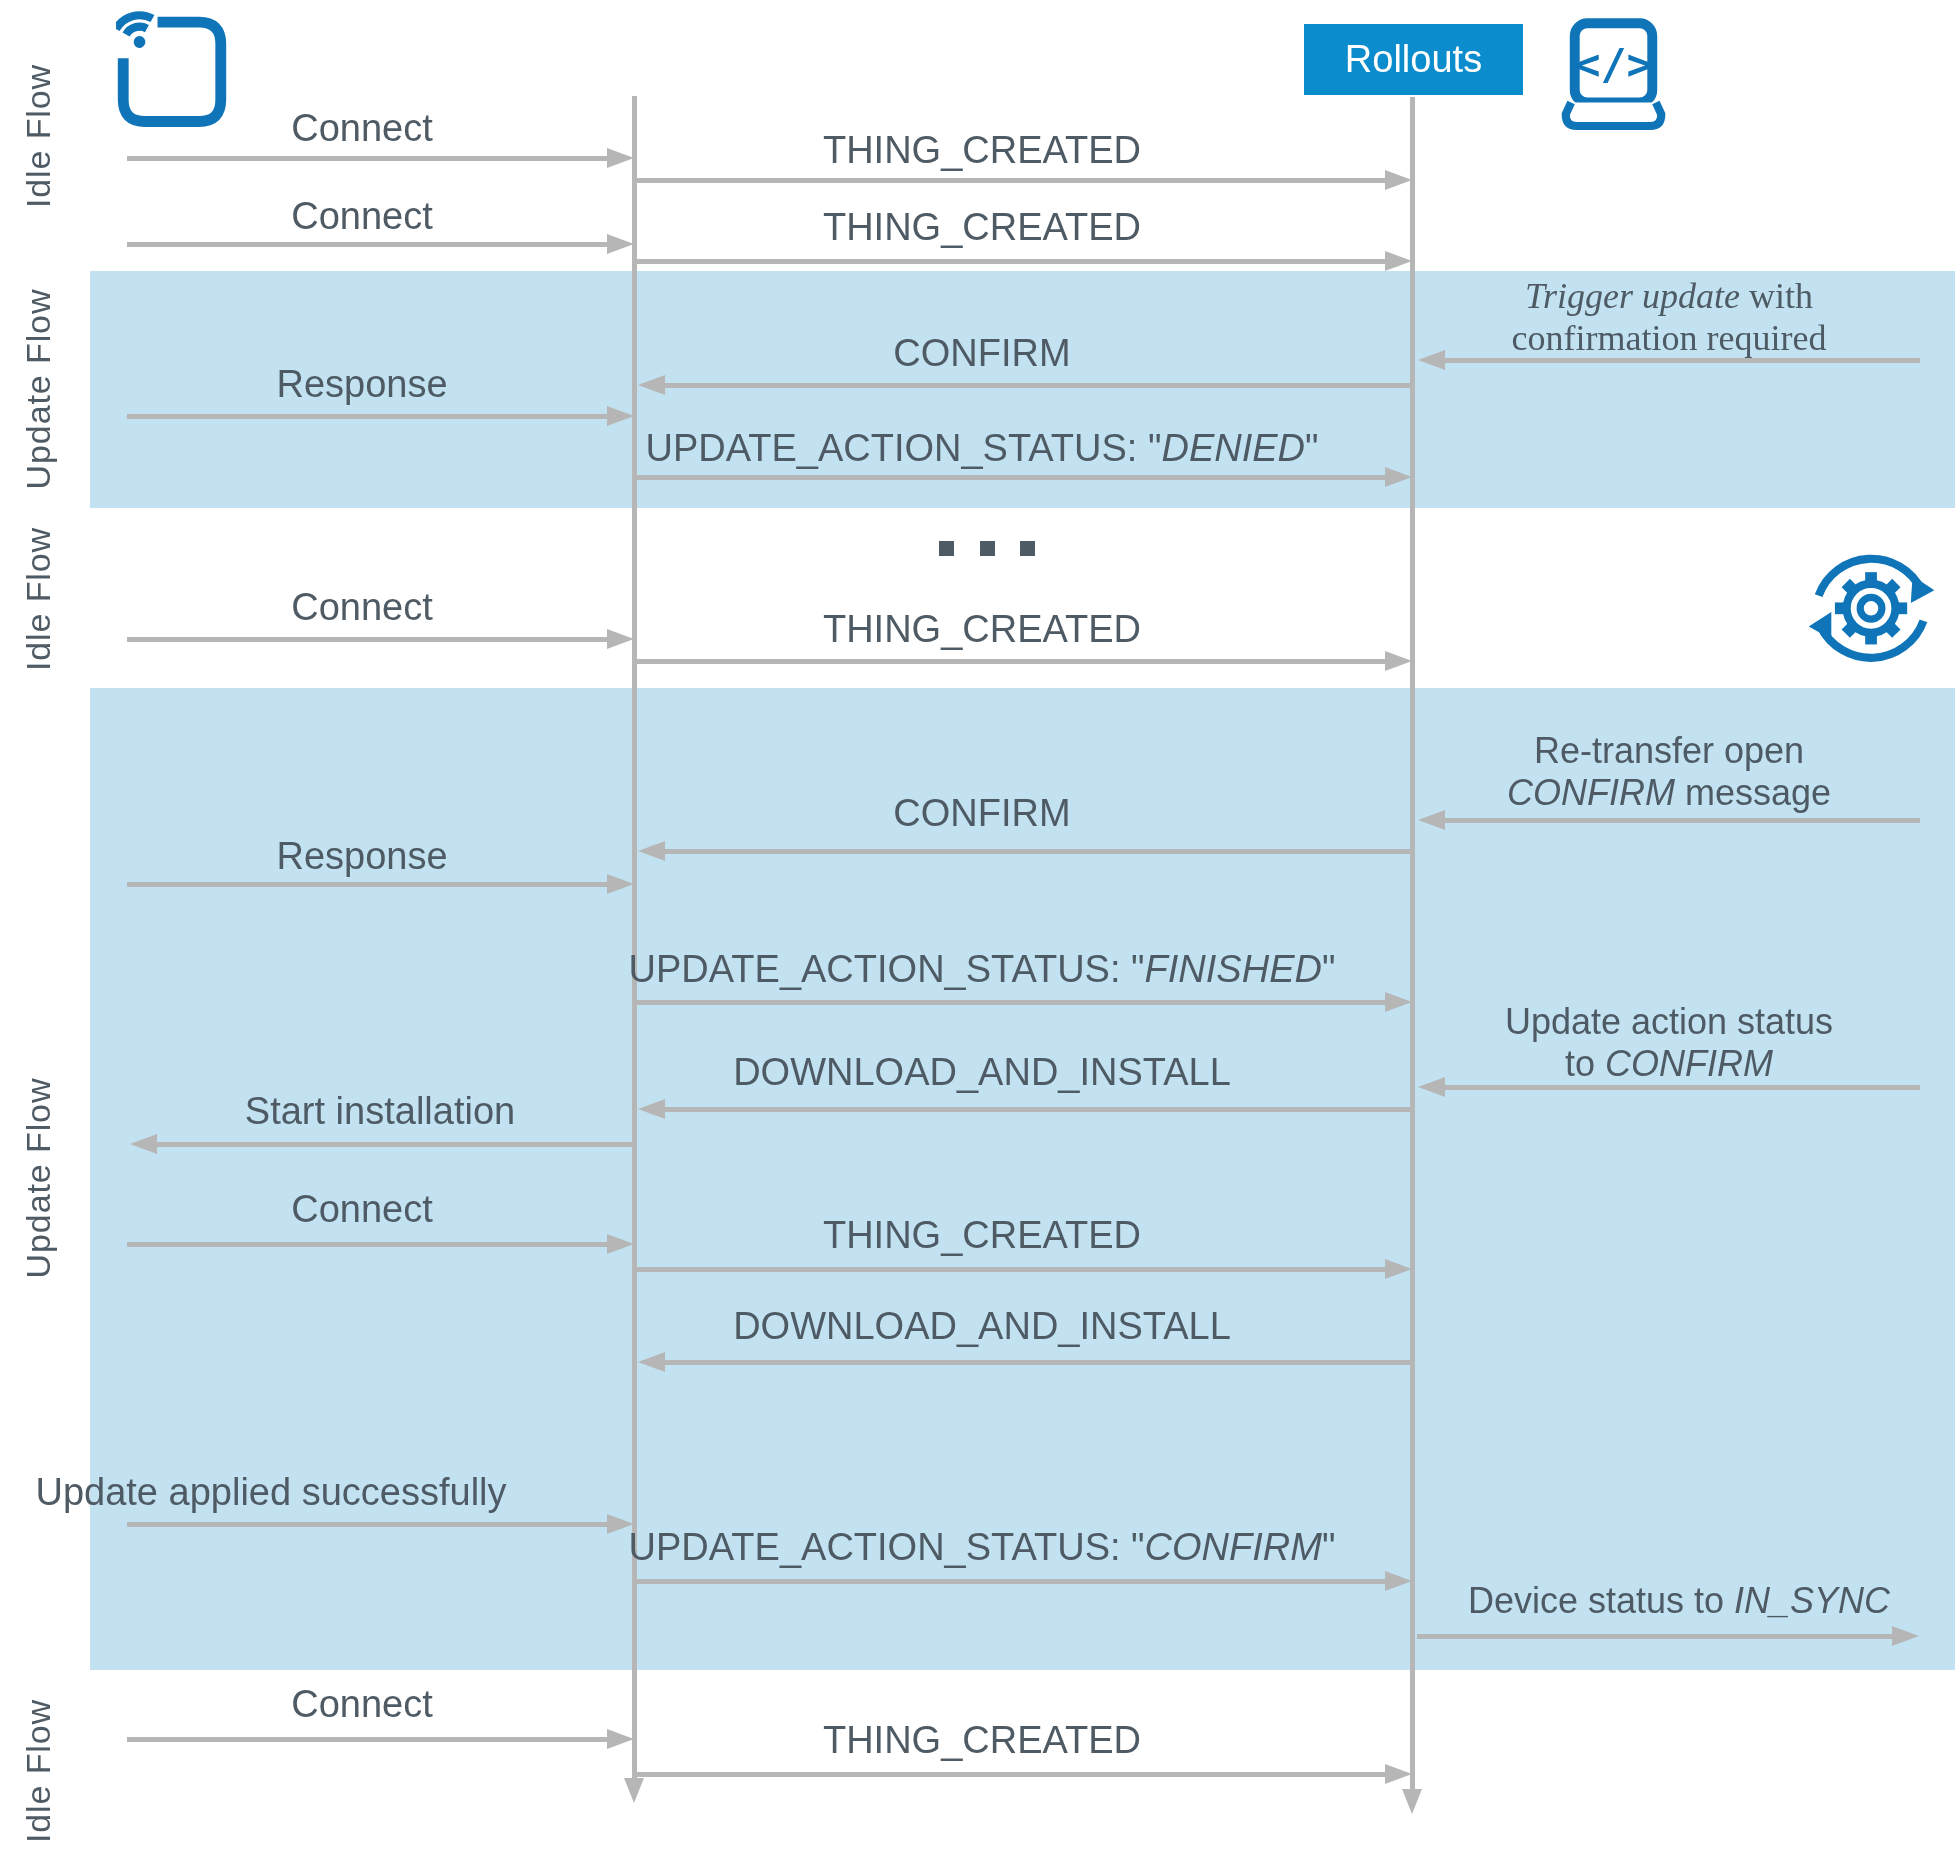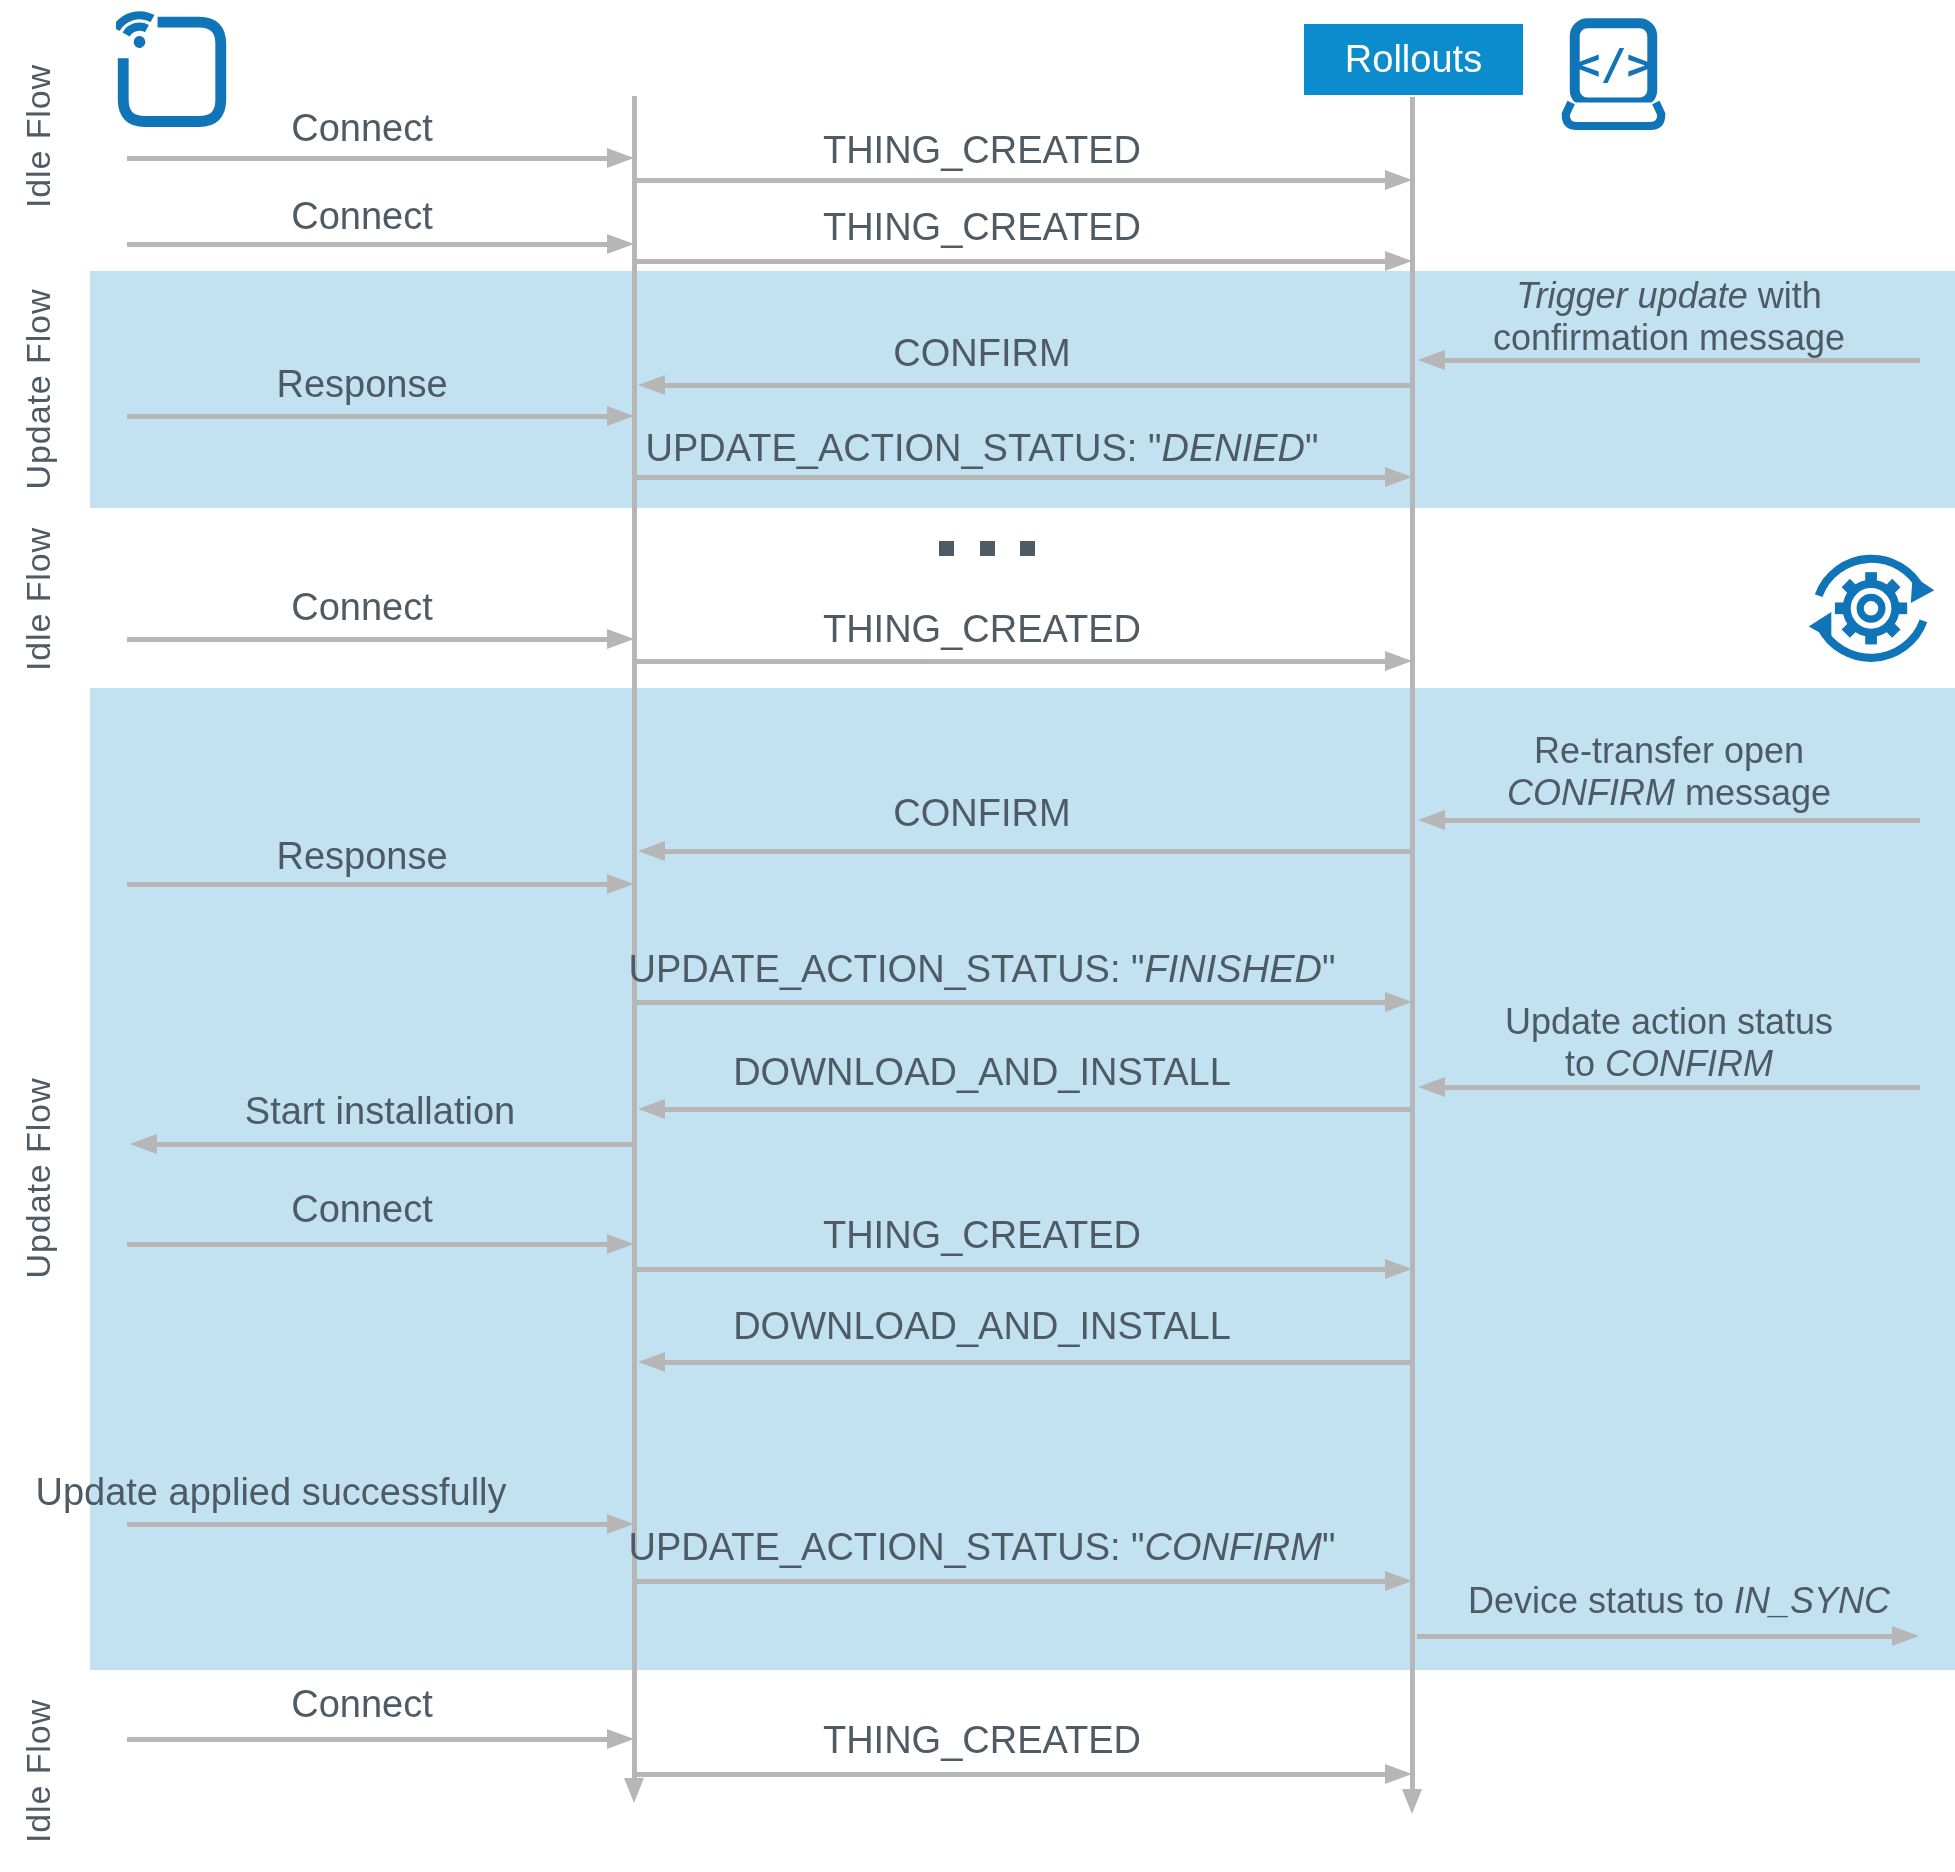--- a/index.html
+++ b/index.html
@@ -110,23 +110,23 @@
 
   <div class="lbl" style="left:982px;top:150px;">THING_CREATED</div>
   <div class="arrow r" style="left:637px;top:178px;width:749px;"></div>
 
   <div class="lbl" style="left:362px;top:216px;">Connect</div>
   <div class="arrow r" style="left:127px;top:242px;width:481px;"></div>
 
   <div class="lbl" style="left:982px;top:227px;">THING_CREATED</div>
   <div class="arrow r" style="left:637px;top:259px;width:749px;"></div>
 
-  <div class="note" style="left:1669px;top:275px;">
+  <div class="note" style="left:1669px;top:275px;font-family:Liberation Serif, serif;">
     <div><i>Trigger update</i><span> with</span></div>
-    <div>confirmation message</div>
+    <div>confirmation required</div>
   </div>
   <div class="arrow l" style="left:1444px;top:358px;width:476px;"></div>
 
   <div class="lbl" style="left:982px;top:353px;">CONFIRM</div>
   <div class="arrow l" style="left:664px;top:383px;width:749px;"></div>
 
   <div class="lbl" style="left:362px;top:384px;">Response</div>
   <div class="arrow r" style="left:127px;top:414px;width:481px;"></div>
 
   <div class="lbl" style="left:982px;top:448px;">

